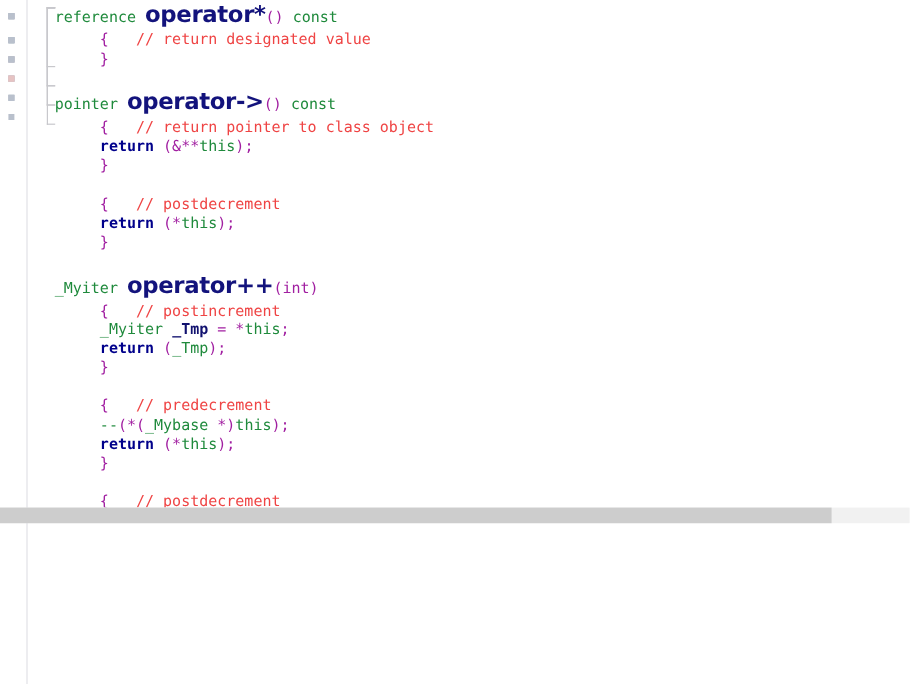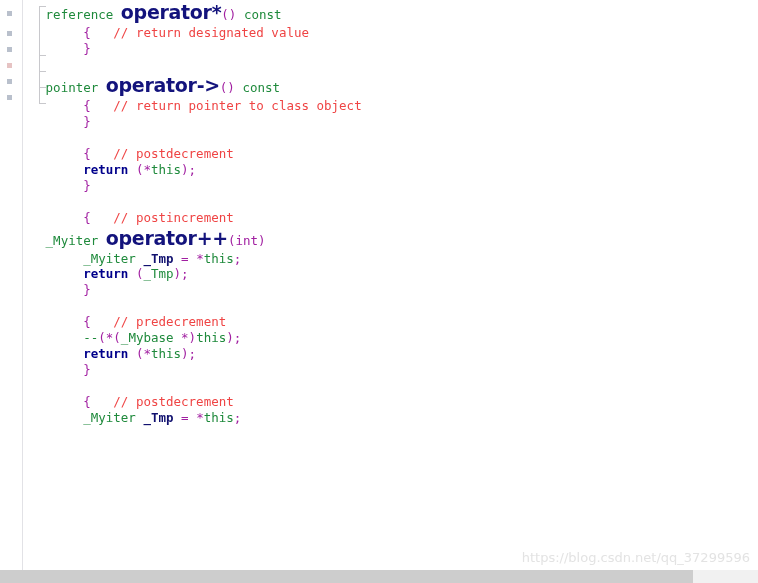--- a/index.html
+++ b/index.html
@@ -1,21 +1,21 @@
 <!DOCTYPE html>
 <html><head>
 <meta charset="utf-8">
 <title>Code Viewer</title>
 <style>
   html,body{margin:0;padding:0;}
   body{
     width:758px;height:583px;overflow:hidden;background:#ffffff;
     font-family:"DejaVu Sans Mono","Liberation Mono",monospace;
   }
-  .editor{position:relative;width:758px;height:583px;background:#fff;}
+  .editor{position:relative;width:758px;height:436px;background:#fff;}
 
   
   .gutter{position:absolute;left:0;top:0;width:23px;height:570px;background:#fff;}
   .gutter-rule{position:absolute;left:22px;top:0;width:1px;height:570px;background:#e2e2e6;}
   .gmark{position:absolute;left:7px;width:5px;height:5px;background:#b9c0cc;}
   .gmark.pink{background:#e6c3c3;}
 
   
   .code{
     position:absolute;left:23px;top:0;right:0;bottom:13px;
@@ -106,34 +106,35 @@
       <div class="block">
         <div class="line sig"><span>   </span><span class="t-type">reference </span><span class="hl">operator*</span><span class="t-punc">() </span><span class="t-type">const</span></div>
         <div class="line"><span>        </span><span class="t-punc">{</span><span>   </span><span class="t-com">// return designated value</span></div>
         <div class="line"><span>        </span><span class="t-punc">}</span></div>
         <div class="line blank">&nbsp;</div>
       </div>
       <div class="fold" style="top: 6px; height: 64px;"></div>
       <div class="block">
         <div class="line sig"><span>   </span><span class="t-type">pointer </span><span class="hl">operator-&gt;</span><span class="t-punc">() </span><span class="t-type">const</span></div>
         <div class="line"><span>        </span><span class="t-punc">{</span><span>   </span><span class="t-com">// return pointer to class object</span></div>
+        <div class="line"><span>        </span><span class="t-kw">return</span> <span class="t-punc">(&amp;**</span><span class="t-id">this</span><span class="t-punc">);</span></div>
         <div class="line"><span>        </span><span class="t-punc">}</span></div>
         <div class="line blank">&nbsp;</div>
       </div>
       <div class="fold" style="top: 6px; height: 64px;"></div>
       <div class="block">
         <div class="line"><span>        </span><span class="t-punc">{</span><span>   </span><span class="t-com">// postdecrement</span></div>
         <div class="line"><span>        </span><span class="t-kw">return</span> <span class="t-punc">(*</span><span class="t-id">this</span><span class="t-punc">);</span></div>
         <div class="line"><span>        </span><span class="t-punc">}</span></div>
         <div class="line blank">&nbsp;</div>
       </div>
       <div class="fold" style="top: 6px; height: 80px;"></div>
       <div class="block">
+        <div class="line sig"><span>   </span><span class="t-type">_Myiter </span><span class="hl">operator++</span><span class="t-punc">(int)</span></div>
         <div class="line"><span>        </span><span class="t-punc">{</span><span>   </span><span class="t-com">// postincrement</span></div>
-        <div class="line sig"><span>   </span><span class="t-type">_Myiter </span><span class="hl">operator++</span><span class="t-punc">(int)</span></div>
         <div class="line"><span>        </span><span class="t-type">_Myiter </span><span class="t-var">_Tmp</span> <span class="t-punc">=</span> <span class="t-punc">*</span><span class="t-id">this</span><span class="t-punc">;</span></div>
         <div class="line"><span>        </span><span class="t-kw">return</span> <span class="t-punc">(</span><span class="t-id">_Tmp</span><span class="t-punc">);</span></div>
         <div class="line"><span>        </span><span class="t-punc">}</span></div>
         <div class="line blank">&nbsp;</div>
       </div>
       <div class="fold" style="top: 6px; height: 96px;"></div>
       <div class="block">
         <div class="line"><span>        </span><span class="t-punc">{</span><span>   </span><span class="t-com">// predecrement</span></div>
         <div class="line"><span>        </span><span class="t-op">--</span><span class="t-punc">(*(</span><span class="t-id">_Mybase</span> <span class="t-punc">*)</span><span class="t-id">this</span><span class="t-punc">);</span></div>
         <div class="line"><span>        </span><span class="t-kw">return</span> <span class="t-punc">(*</span><span class="t-id">this</span><span class="t-punc">);</span></div>
@@ -142,19 +143,18 @@
       </div>
       <div class="fold" style="top: 6px; height: 80px;"></div>
       <div class="block">
         <div class="line"><span>        </span><span class="t-punc">{</span><span>   </span><span class="t-com">// postdecrement</span></div>
         <div class="line"><span>        </span><span class="t-type">_Myiter </span><span class="t-var">_Tmp</span> <span class="t-punc">=</span> <span class="t-punc">*</span><span class="t-id">this</span><span class="t-punc">;</span></div>
         <div class="line blank">&nbsp;</div>
       </div>
       <div class="fold" style="top: 6px; height: 48px;"></div>
     </div>
 
-  <div class="watermark">https://blog.csdn.net/qq_37299596</div>
 
   <div class="hscroll">
     <div class="hthumb"></div>
   </div>
 
 </div>
 
 </body></html>

